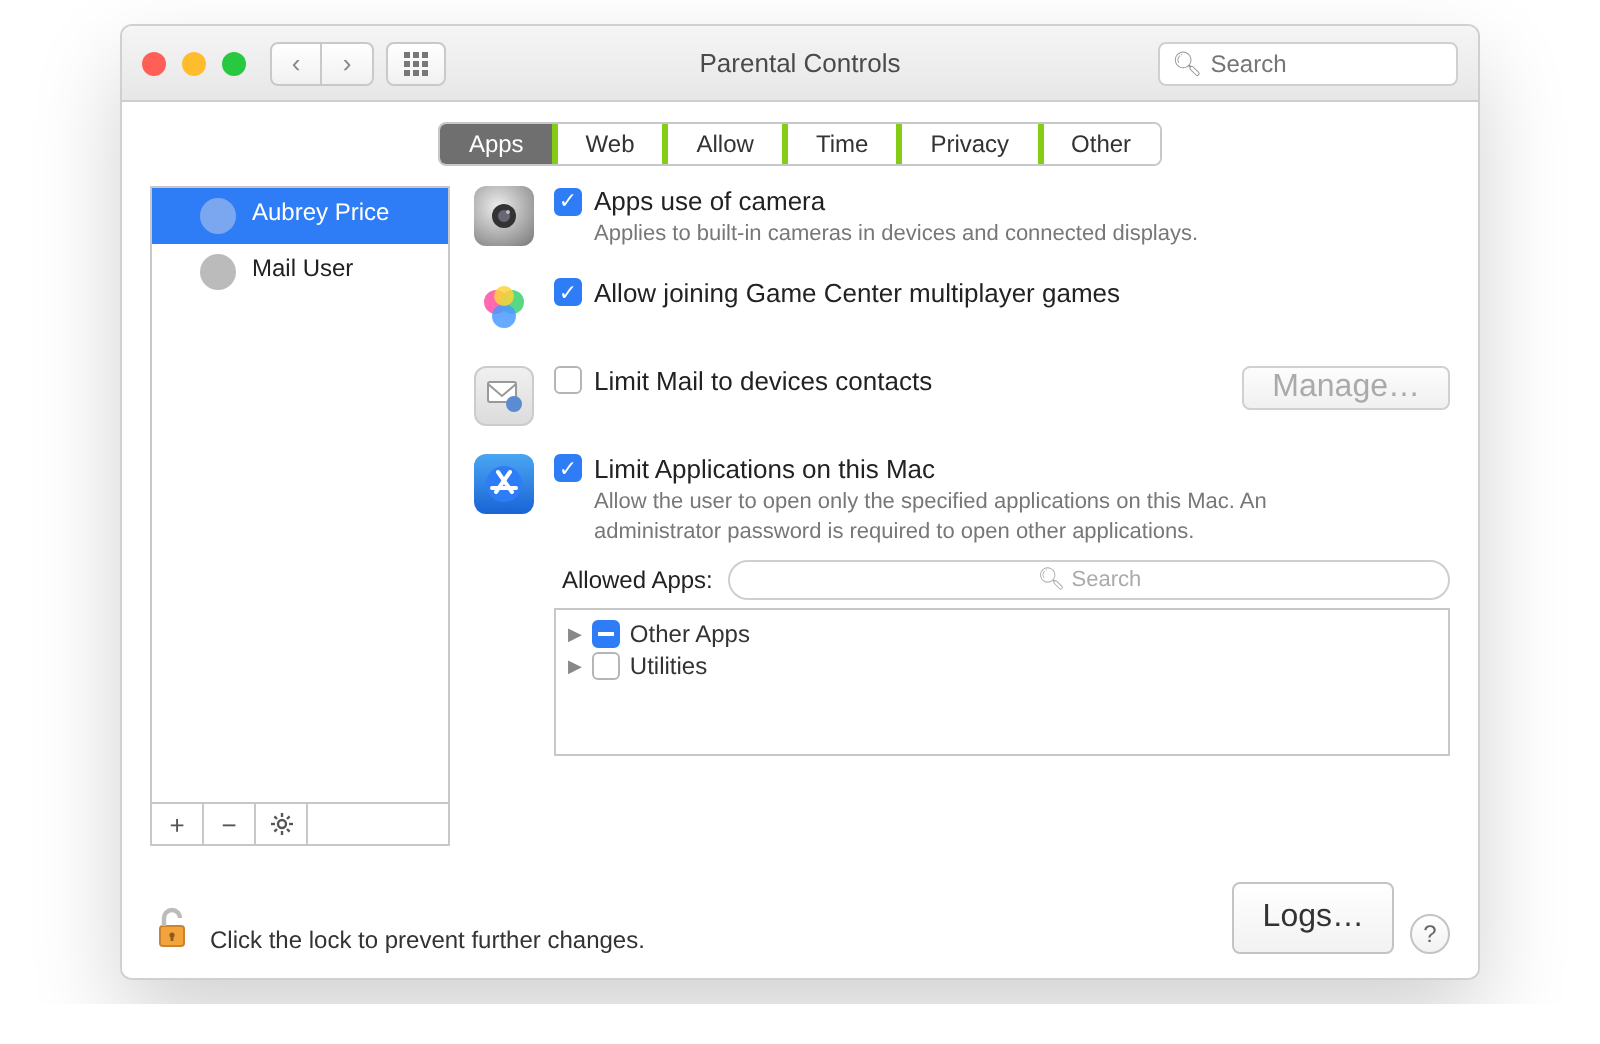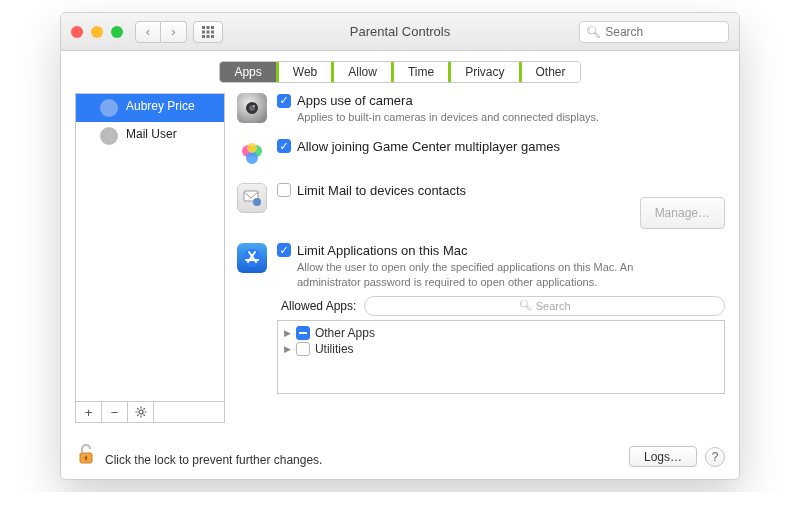--- a/index.html
+++ b/index.html
@@ -46,33 +46,33 @@
     .icon.mail{background:linear-gradient(#f0f0f0,#dcdcdc);border:1px solid #ccc;}
     .icon.app{background:linear-gradient(#4aa6f2,#1863d6);color:#fff;}
     .optcol{flex:1;}
     .chkline{display:flex;align-items:center;gap:6px;}
     .chk{width:14px;height:14px;border:1px solid #b5b5b5;border-radius:3px;display:flex;align-items:center;justify-content:center;font-size:11px;color:#fff;}
     .chk.on{background:#2f7df6;border-color:#2f7df6;}
     .chk.mixed{background:#2f7df6;border-color:#2f7df6;}
     .chk.mixed::after{content:"";width:8px;height:2px;background:#fff;}
     .lbl{font-size:13px;color:#222;}
     .desc{font-size:11px;color:#777;margin-top:2px;margin-left:20px;max-width:360px;line-height:1.35;}
-    .managebtn{margin-left:auto;align-self:flex-start;height:32px;padding:0 14px;border:1px solid #d0d0d0;border-radius:4px;background:linear-gradient(#fdfdfd,#f0f0f0);color:#aaa;font-size:12px;margin-top:14px;}
+    .managebtn{margin-left:auto;align-self:flex-start;height:22px;padding:0 14px;border:1px solid #d0d0d0;border-radius:4px;background:linear-gradient(#fdfdfd,#f0f0f0);color:#aaa;font-size:16px;}
     
     .allowedrow{display:flex;align-items:center;margin:6px 0 4px 44px;gap:8px;}
     .allowedlabel{font-size:12px;}
     .allowedsearch{flex:1;height:20px;border:1px solid #cfcfcf;border-radius:10px;display:flex;align-items:center;justify-content:center;color:#aaa;font-size:11px;gap:3px;}
     .tree{margin-left:40px;border:1px solid #c8c8c8;height:74px;background:#fff;padding:4px 6px;}
     .treerow{display:flex;align-items:center;gap:5px;font-size:12px;color:#333;padding:1px 0;}
     .disc{color:#888;font-size:9px;}
     
     .footer{display:flex;align-items:flex-end;margin-top:8px;padding-top:10px;}
     .lockicon{width:22px;height:26px;display:flex;align-items:center;justify-content:center;font-size:18px;margin-right:8px;}
     .footertext{font-size:12px;color:#333;}
-    .logsbtn{margin-left:auto;height:21px;padding:0 14px;border:1px solid #c4c4c4;border-radius:4px;background:linear-gradient(#fff,#f2f2f2);font-size:12px;color:#333;margin-right:8px;}
+    .logsbtn{margin-left:auto;height:36px;padding:0 14px;border:1px solid #c4c4c4;border-radius:4px;background:linear-gradient(#fff,#f2f2f2);font-size:16px;color:#333;margin-right:8px;}
     .help{width:20px;height:20px;border:1px solid #c4c4c4;border-radius:50%;display:flex;align-items:center;justify-content:center;font-size:12px;color:#666;background:linear-gradient(#fff,#f2f2f2);}
   </style>
 </head>
 <body>
 
 <div class="window">
 
   <div class="titlebar">
     <div class="traffic">
       <div class="dot r"></div>

